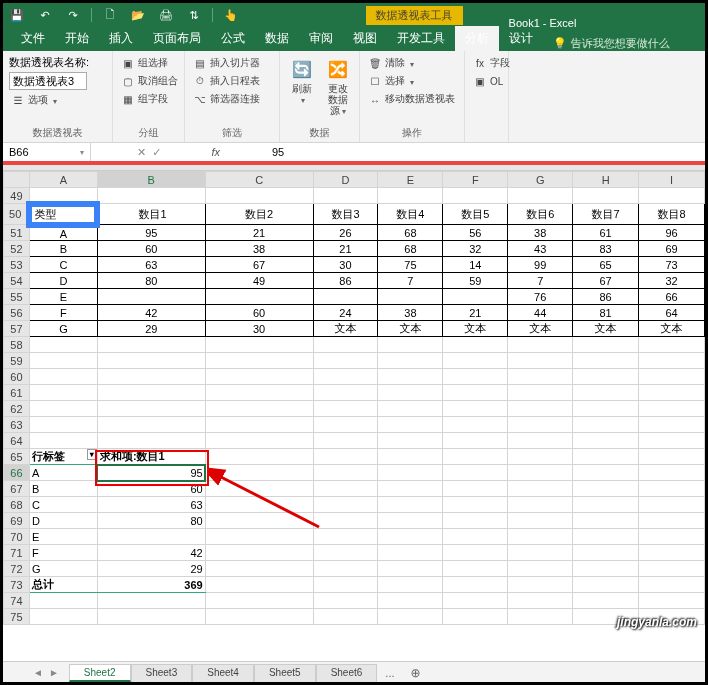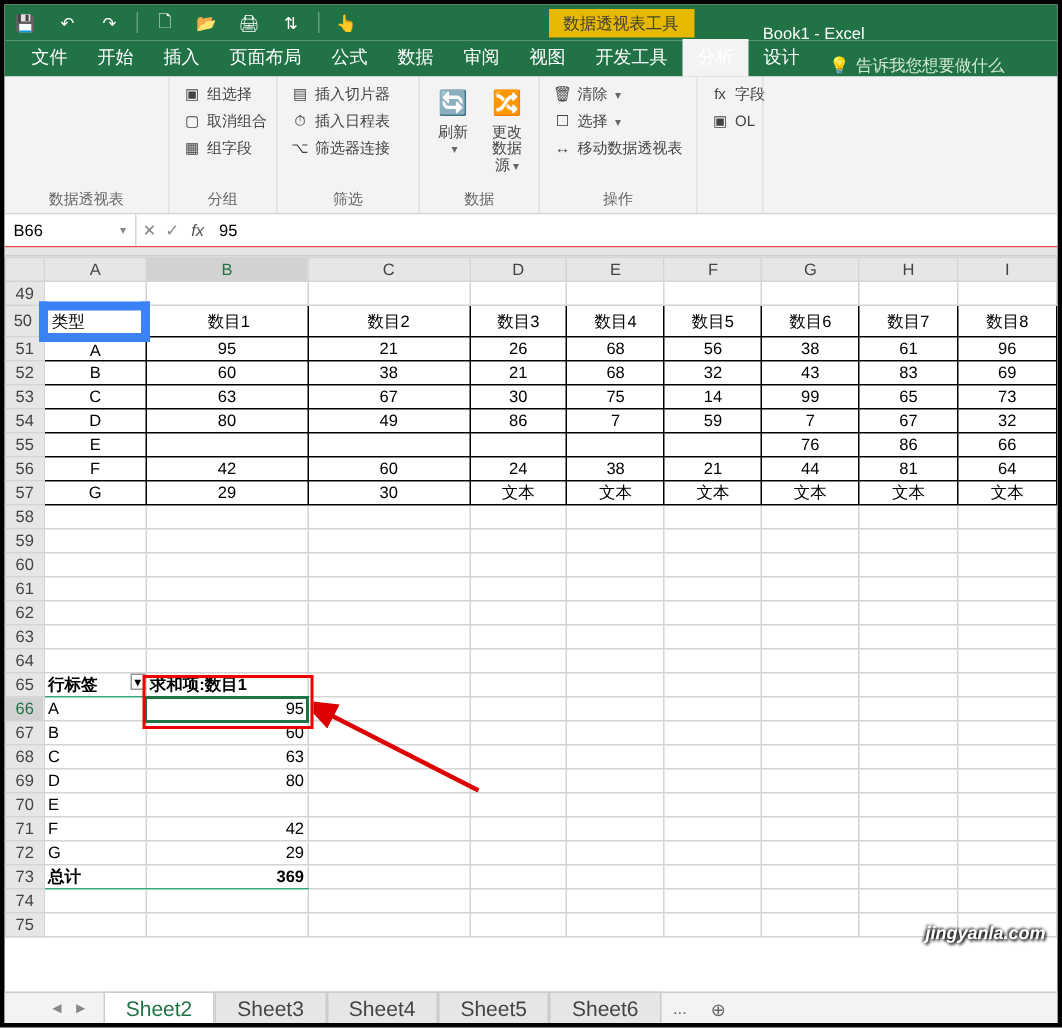--- a/index.html
+++ b/index.html
@@ -25,21 +25,21 @@
     .group-body { flex: 1; display: flex; gap: 4px; align-items: flex-start; }
     .field-col { display: flex; flex-direction: column; gap: 2px; font-size: 11px; }
     .field-row { display: flex; align-items: center; gap: 3px; white-space: nowrap; }
     .field-input { border: 1px solid #ababab; background: #fff; padding: 1px 3px; font-size: 11px; width: 78px; height: 18px; }
     .big-btn { display: flex; flex-direction: column; align-items: center; gap: 2px; padding: 2px 4px; }
     .big-btn-icon { width: 24px; height: 24px; display: flex; align-items: center; justify-content: center; font-size: 16px; }
     .big-btn-label { font-size: 10px; color: #444; text-align: center; line-height: 1.1; }
     .small-item { display: flex; align-items: center; gap: 3px; font-size: 10px; color: #444; padding: 1px 2px; white-space: nowrap; }
     .sm-icon { width: 14px; height: 14px; display: inline-flex; align-items: center; justify-content: center; font-size: 10px; }
     
-    .formula-bar { height: 22px; border-bottom: 1px solid #ef4444; display: flex; align-items: center; background: #fff; }
+    .formula-bar { height: 22px; border-bottom: 4px solid #ef4444; display: flex; align-items: center; background: #fff; gap: 42px; }
     .name-box { width: 88px; border-right: 1px solid #d4d4d4; padding: 0 6px; font-size: 11px; display: flex; align-items: center; justify-content: space-between; height: 100%; }
     .fb-btns { display: flex; padding: 0 4px; gap: 6px; color: #888; }
     .fb-btn { font-size: 11px; }
     .fb-fx { font-style: italic; font-size: 11px; color: #555; padding: 0 4px; }
     .fb-input { flex: 1; padding: 0 6px; font-size: 11px; }
     
     .col-spacer { height: 6px; background: #e6e6e6; border-bottom: 1px solid #ccc; }
     
     .sheet-area { position: relative; overflow: hidden; height: 490px; }
     table.grid { border-collapse: collapse; table-layout: fixed; }
@@ -52,21 +52,21 @@
     td.cell.l { text-align: left; padding-left: 2px; }
     td.cell.r { text-align: right; padding-right: 2px; }
     td.selected { outline: 2px solid #217346; outline-offset: -1px; }
     .pivot-head { background: #fff; border-bottom: 1px solid #999; }
     
     .red-box { position: absolute; border: 2px solid #e00; pointer-events: none; }
     .arrow { position: absolute; pointer-events: none; }
     
     .sheet-tabs { height: 22px; border-top: 1px solid #ccc; display: flex; align-items: center; background: #f3f3f3; padding-left: 20px; gap: 0; }
     .nav-arrows { display: flex; gap: 6px; padding: 0 10px; color: #888; font-size: 10px; }
-    .stab { padding: 2px 14px; font-size: 14px; border: 1px solid #ccc; border-bottom: none; background: #e6e6e6; color: #444; text-align: center; }
+    .stab { padding: 2px 14px; font-size: 10px; border: 1px solid #ccc; border-bottom: none; background: #e6e6e6; color: #444; text-align: center; }
     .stab.active { background: #fff; border-bottom: 2px solid #217346; color: #217346; }
     .stab-more { padding: 2px 8px; font-size: 11px; color: #666; }
     .stab-add { padding: 0 8px; color: #666; font-size: 12px; }
     .watermark { position: absolute; right: 8px; bottom: 32px; font-size: 12px; color: #fff; text-shadow: 1px 1px 2px #000, -1px -1px 2px #000; font-weight: bold; text-align: right; }
     .watermark .big { font-size: 22px; font-style: italic; }
     .watermark .check { color: #3c3; font-size: 22px; }
     
     .drop-arrow::after { content: "▾"; font-size: 8px; margin-left: 2px; color: #666; }
   </style>
 </head>
@@ -104,20 +104,31 @@
   <div class="ribbon-tab active context">分析</div>
   <div class="ribbon-tab context">设计</div>
   <div class="tell-me">
     <span>💡</span>
     <span>告诉我您想要做什么</span>
   </div>
 </div>
 
 <div class="ribbon">
   <div class="ribbon-group" style="width:110px">
+    <div class="group-body">
+      <div class="field-col">
+        <div class="field-row">数据透视表名称:</div>
+        <input class="field-input" value="数据透视表3" style="">
+        <div class="small-item">
+          <span class="sm-icon">☰</span>
+          <span>选项</span>
+            <span class="drop-arrow"></span>
+        </div>
+      </div>
+    </div>
     <div class="group-label">数据透视表</div>
   </div>
   <div class="ribbon-group" style="width:72px">
     <div class="group-body">
       <div class="field-col">
         <div class="small-item">
             <span class="sm-icon">▣</span>
             <span>组选择</span>
           </div>
         <div class="small-item">

